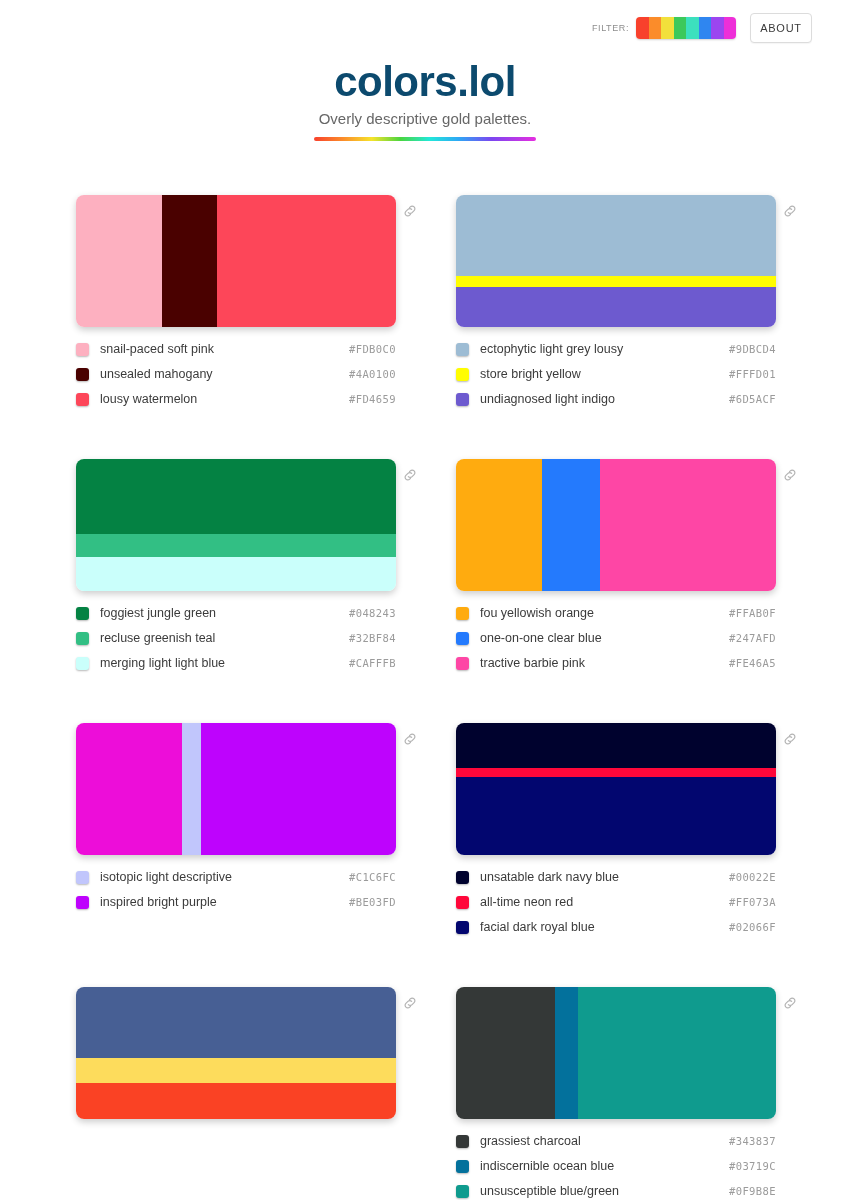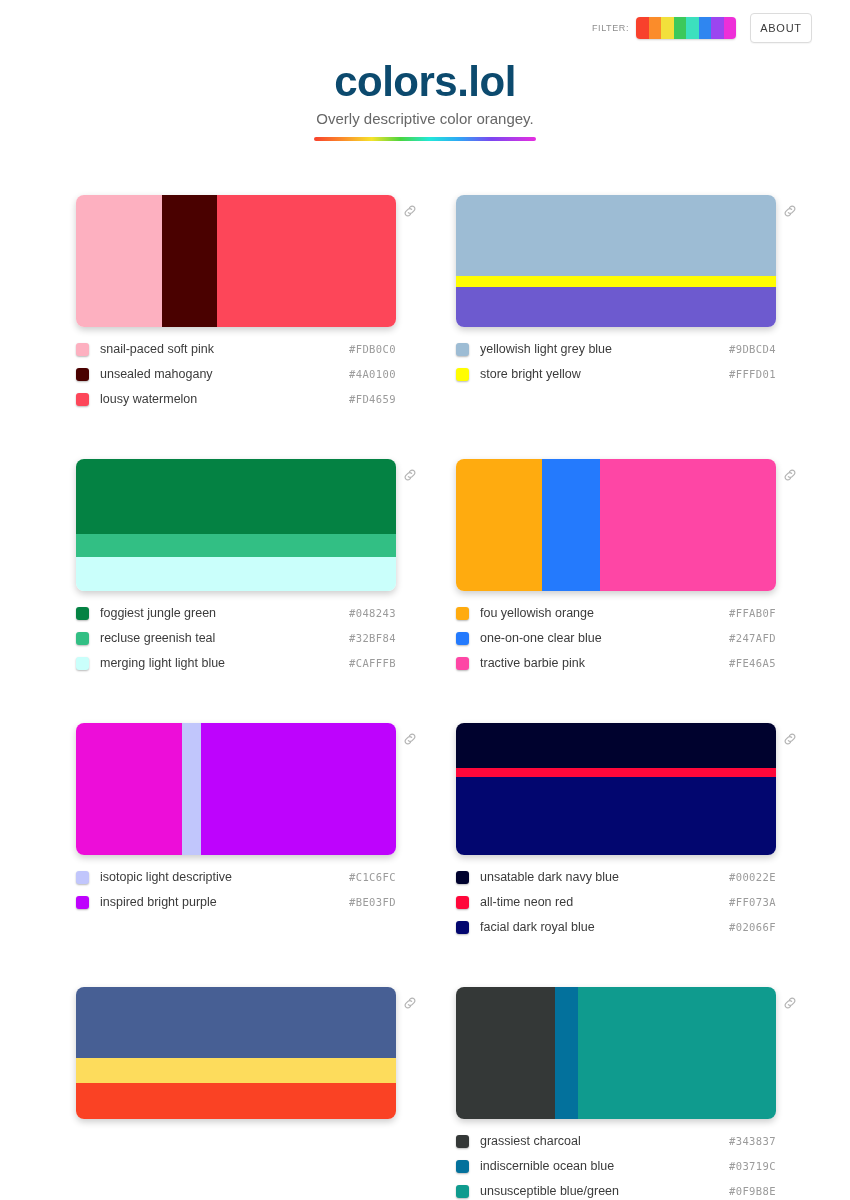--- a/index.html
+++ b/index.html
@@ -203,21 +203,21 @@
           <span style="background: rgb(47, 134, 240);"></span>
           <span style="background: rgb(155, 69, 240);"></span>
           <span style="background: rgb(238, 47, 216);"></span>
         </span>
     </div>
     <button class="about-btn">ABOUT</button>
   </div>
 
   <div class="masthead">
     <h1 class="site-title">colors.lol</h1>
-    <p class="site-subtitle">Overly descriptive color orangey.</p>
+    <p class="site-subtitle">Overly descriptive gold palettes.</p>
     <div class="rainbow-rule"></div>
   </div>
 
   <div class="grid" id="palette-grid">
       <div class="palette-card">
         <div class="swatch-stack vertical">
           <div class="band" style="background: rgb(253, 176, 192); width: 27%; height: 100%;"></div>
           <div class="band" style="background: rgb(74, 1, 0); width: 17%; height: 100%;"></div>
           <div class="band" style="background: rgb(253, 70, 89); width: 56%; height: 100%;"></div>
         </div>
@@ -253,27 +253,32 @@
         </div>
         <a class="link-icon">
           <svg viewBox="0 0 24 24" fill="none" stroke="currentColor" stroke-width="1.8" stroke-linecap="round" stroke-linejoin="round">
             <path d="M9.5 14.5a4 4 0 0 0 5.66 0l3-3a4 4 0 1 0-5.66-5.66l-1.2 1.2"></path>
             <path d="M14.5 9.5a4 4 0 0 0-5.66 0l-3 3a4 4 0 1 0 5.66 5.66l1.2-1.2"></path>
           </svg>
         </a>
         <div class="color-list">
           <div class="color-row">
             <span class="chip" style="background: rgb(157, 188, 212);"></span>
-            <span class="color-name">yellowish light grey blue</span>
+            <span class="color-name">ectophytic light grey lousy</span>
             <span class="color-hex">#9DBCD4</span>
           </div>
           <div class="color-row">
             <span class="chip" style="background: rgb(255, 253, 1);"></span>
             <span class="color-name">store bright yellow</span>
             <span class="color-hex">#FFFD01</span>
+          </div>
+          <div class="color-row">
+            <span class="chip" style="background: rgb(109, 90, 207);"></span>
+            <span class="color-name">undiagnosed light indigo</span>
+            <span class="color-hex">#6D5ACF</span>
           </div>
         </div>
       </div>
       <div class="palette-card">
         <div class="swatch-stack horizontal">
           <div class="band" style="background: rgb(4, 130, 67); height: 57%; width: 100%;"></div>
           <div class="band" style="background: rgb(50, 191, 132); height: 17%; width: 100%;"></div>
           <div class="band" style="background: rgb(202, 255, 251); height: 26%; width: 100%;"></div>
         </div>
         <a class="link-icon">

